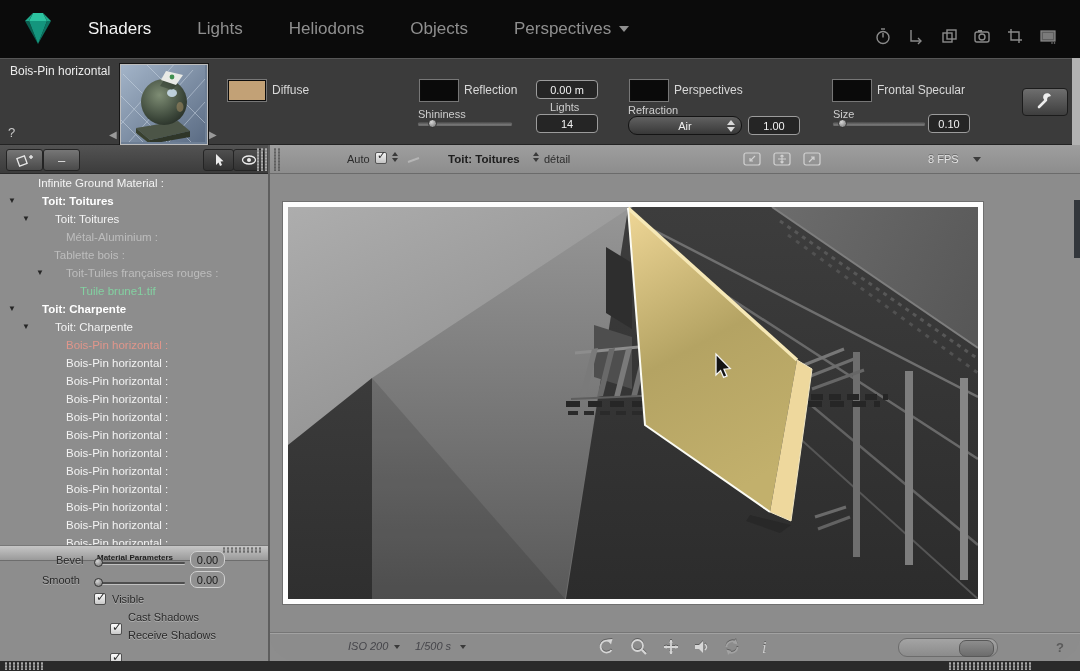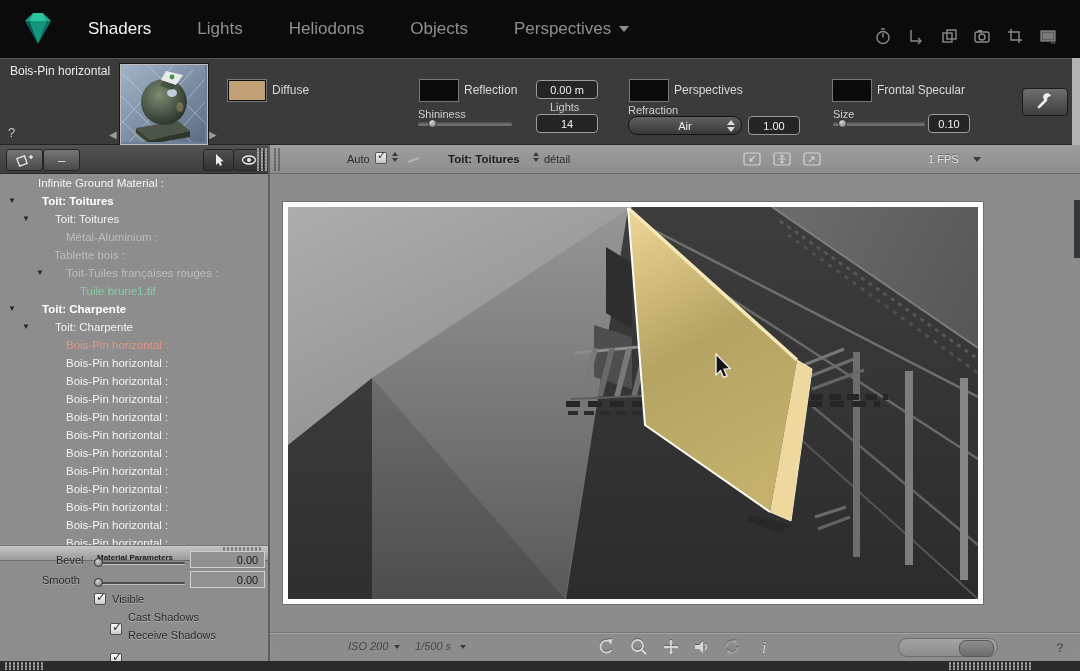--- a/index.html
+++ b/index.html
@@ -42,21 +42,21 @@
   .trow{position:relative;height:18px;line-height:18px;font-size:11.5px;white-space:nowrap;}
   .trow .tri{position:absolute;top:0;font-size:8px;color:#262626;}
   .t-normal{color:#f3f3f3;}
   .t-bold{color:#ffffff;font-weight:bold;}
   .t-dim{color:#bdbdbd;}
   .t-selected{color:#e0968b;}
   .t-texture{color:#83d1a1;}
   .divider{left:0;top:400px;width:270px;height:16px;background:linear-gradient(#c6c6c6,#9a9a9a);border-top:1px solid #787878;border-bottom:1px solid #6d6d6d;box-sizing:border-box;text-align:center;}
   .divider span{font-size:8px;font-weight:bold;color:#1e1e1e;line-height:7px;display:inline-block;}
   .mp-label{color:#2a2a2a;font-size:11px;text-shadow:0 1px 0 rgba(255,255,255,.3);}
-  .lfield{background:#919191;border:1.5px solid #d0d0d0;border-radius:0;color:#1c1c1c;font-size:11px;display:flex;align-items:center;justify-content:center;padding-left:40px;}
+  .lfield{background:#919191;border:1.5px solid #d0d0d0;border-radius:7px;color:#1c1c1c;font-size:11px;display:flex;align-items:center;justify-content:center;}
   .lslider{height:2px;background:#4e4e4e;box-shadow:0 1px 0 rgba(255,255,255,.45);border-radius:1px;}
   .cbox{width:12px;height:12px;border:1px solid #4f4f4f;border-radius:2px;background:linear-gradient(#fdfdfd,#c9c9c9);position:relative;box-sizing:border-box;}
   .cbox .ck{position:absolute;left:1px;top:-4px;font-size:12px;font-weight:bold;color:#2e2e2e;}
   
   .viewport{left:270px;top:145px;width:810px;height:516px;background:#8c8c8c;border-radius:26px;}
   .vp-topbar{left:0;top:0;width:810px;height:29px;background:linear-gradient(#9e9e9e,#8d8d8d);border-bottom:1px solid #6b6b6b;box-sizing:border-box;}
   .vlabel{color:#2c2c2c;font-size:11px;}
   .vbold{color:#1d1d1d;font-size:11.5px;font-weight:bold;}
   .mini-stepper .up{border-left:3.5px solid transparent;border-right:3.5px solid transparent;border-bottom:4px solid #3a3a3a;width:0;height:0;}
   .mini-stepper .dn{border-left:3.5px solid transparent;border-right:3.5px solid transparent;border-top:4px solid #3a3a3a;width:0;height:0;margin-top:2px;}
@@ -329,21 +329,21 @@
         </svg>
       <svg class="abs" style="left:503px;top:7px" width="18" height="15" viewBox="0 0 18 15">
           <rect x="1" y="1" width="16" height="12" rx="2" fill="none" stroke="#d2d2d2" stroke-width="1.2"></rect>
           <path d="M9,3 L9,11 M5,7 L13,7 M9,3 L7.5,4.5 M9,3 L10.5,4.5 M9,11 L7.5,9.5 M9,11 L10.5,9.5" fill="none" stroke="#d2d2d2" stroke-width="1.1"></path>
         </svg>
       <svg class="abs" style="left:533px;top:7px" width="18" height="15" viewBox="0 0 18 15">
           <rect x="1" y="1" width="16" height="12" rx="2" fill="none" stroke="#d2d2d2" stroke-width="1.2"></rect>
           <path d="M6,10 L11,5 M11,8 L11,5 L8,5" fill="none" stroke="#d2d2d2" stroke-width="1.2"></path>
         </svg>
 
-      <div class="abs fps" style="left:658px;top:8px">1 FPS</div>
+      <div class="abs fps" style="left:658px;top:8px">8 FPS</div>
       <div class="abs fps-caret" style="left:703px;top:12px"></div>
     </div>
 
     <div class="abs render-frame">
       <svg width="690" height="392" viewBox="0 0 690 392">
         <defs>
           <linearGradient id="gBg" x1="0" y1="0" x2="1" y2="0.3">
               <stop offset="0" stop-color="#a3a3a3"></stop>
               <stop offset="0.6" stop-color="#6f6f6f"></stop>
               <stop offset="1" stop-color="#575757"></stop>

